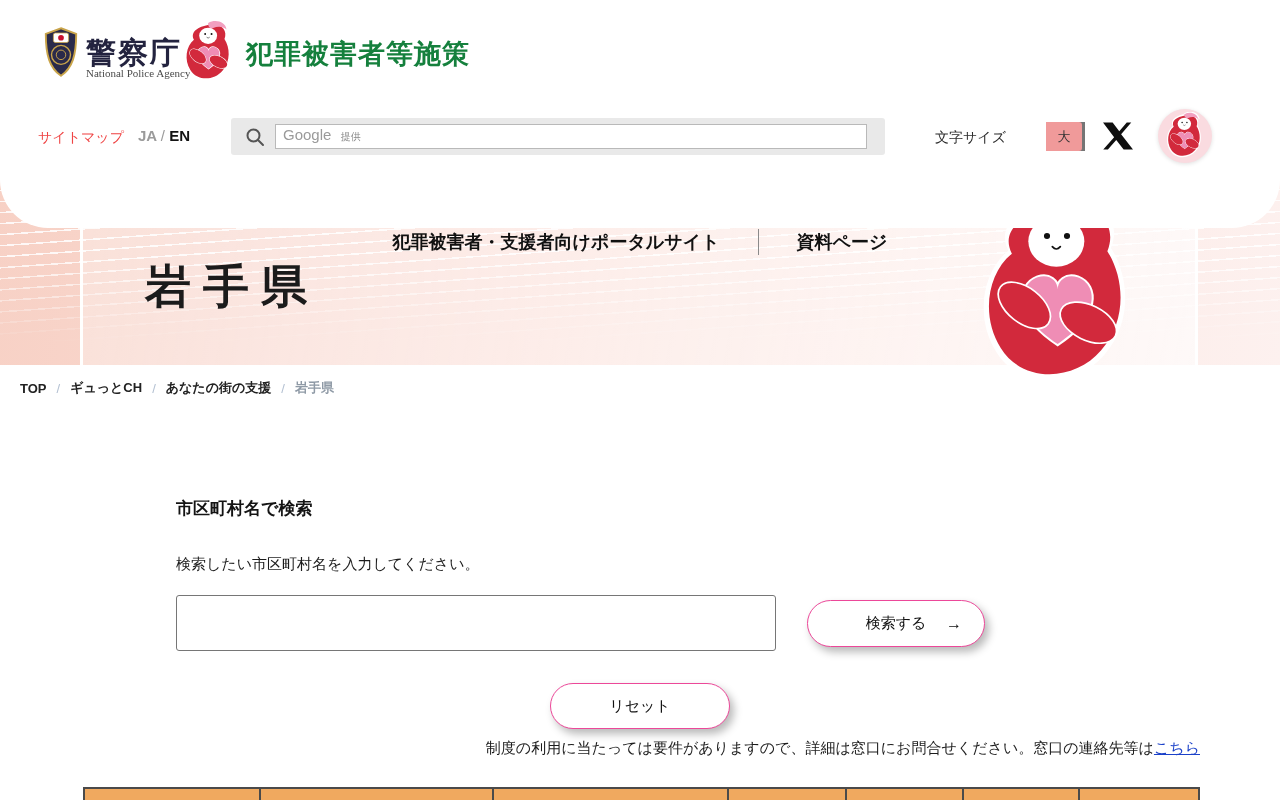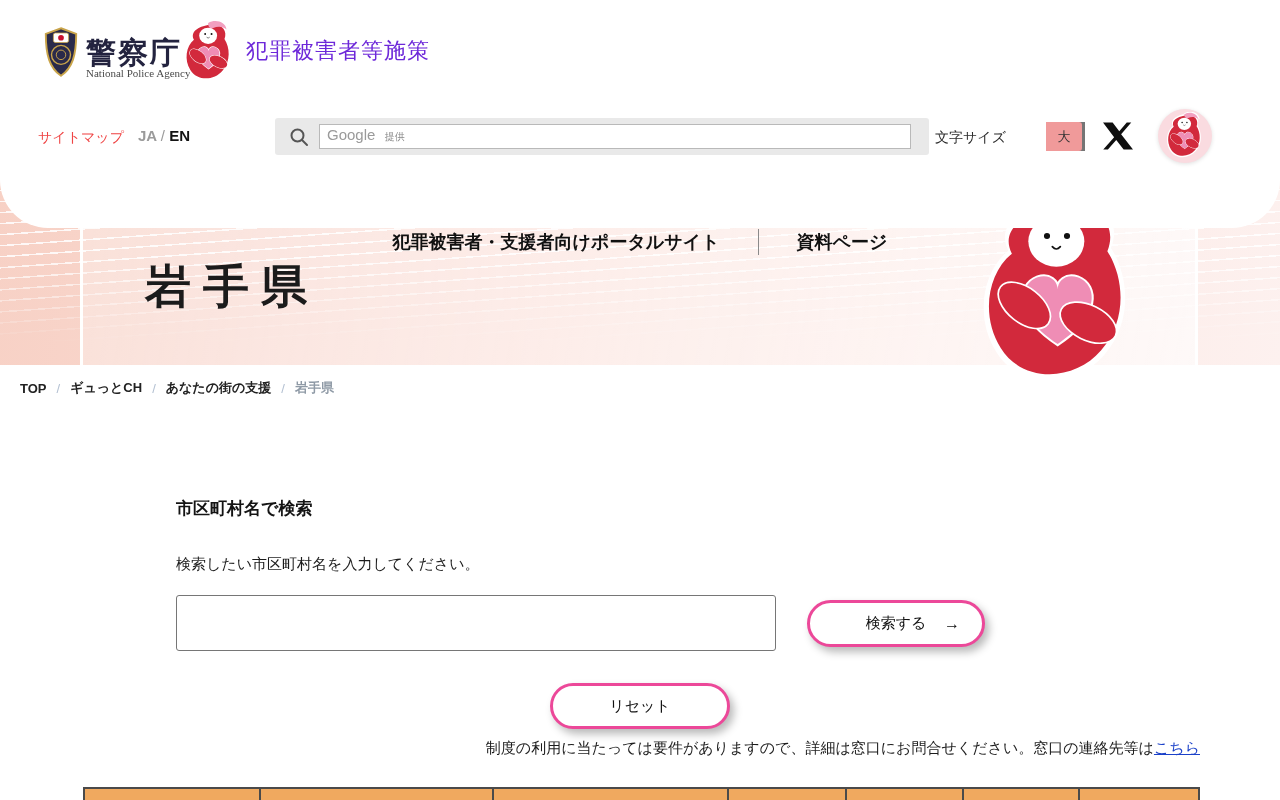--- a/index.html
+++ b/index.html
@@ -27,29 +27,29 @@
   
   #header-card { left:0; top:0; width:1280px; height:228px; background:#fff;
     border-radius:0 0 48px 48px; z-index:2; }
   #badge { left:42px; top:26px; }
   #agency-jp { left:86px; top:33px; font-family:"Liberation Serif","DejaVu Serif",serif;
     font-size:30px; font-weight:700; color:#23233f; letter-spacing:2px; }
   #agency-en { left:86px; top:67px; font-family:"Liberation Serif","DejaVu Serif",serif;
     font-size:11px; color:#4a4a4a; }
   #logo-mascot { left:183px; top:20px; width:52px; height:64px; }
   #site-title { left:246px; top:36px; font-family:"Liberation Serif","DejaVu Serif",serif;
-    font-size:22px; font-weight:400; color:#6d28d9; letter-spacing:1px; }
+    font-size:27px; font-weight:700; color:#15803d; letter-spacing:1px; }
 
   
   #sitemap { left:38px; top:129px; font-size:14px; color:#ef4444; cursor:pointer; }
   #lang { left:138px; top:127px; font-size:15px; font-weight:700; }
   #lang .ja { color:#9b9b9b; } #lang .slash { color:#9b9b9b; font-weight:400; }
   #lang .en { color:#141414; }
   #searchbar { left:231px; top:118px; width:654px; height:37px; background:#e9e9e9;
-    border-radius:3px; display:flex; align-items:center;margin-left:44px; }
+    border-radius:3px; display:flex; align-items:center; }
   #search-icon { margin:0 10px 0 14px; flex:0 0 auto; }
   #search-inputwrap { position:relative; width:592px; height:25px; }
   #search-input { width:100%; height:100%; border:1px solid #b9b9b9; background:#fff;
     font-size:13px; padding:0 6px; outline:none; }
   #search-ph { position:absolute; left:8px; top:2px; pointer-events:none; white-space:nowrap; }
   #search-ph .brand { font-size:15px; color:#9a9a9a; }
   #search-ph .note { font-size:10px; color:#8a8a8a; margin-left:5px; }
   #fontsize-label { left:935px; top:129px; font-size:14px; color:#2b2b2b; }
   #fs-standard { left:1009px; top:122px; width:37px; height:29px; background:#757575;
     color:#fff; font-size:13px; border:none; border-radius:3px 0 0 3px; cursor:pointer;margin-left:39px; }
@@ -71,21 +71,21 @@
     display:flex; gap:10px; align-items:center; }
   #breadcrumb .sep { color:#b3c0d2; font-weight:400; }
   #breadcrumb .crumb { cursor:pointer; }
   #breadcrumb .current { color:#8f9aa6; cursor:default; }
 
   
   #sec-heading { left:176px; top:497px; font-size:17px; font-weight:600; color:#141414; }
   #sec-instruction { left:176px; top:555px; font-size:15px; color:#1c1c1c; }
   #muni-input { left:176px; top:595px; width:600px; height:56px; border:1px solid #767676;
     border-radius:3px; background:#fff; font-size:16px; padding:0 12px; outline:none; }
-  .pill { background:#fff; border:3px solid #ec4899; border-radius:26px;
+  .pill { background:#fff; border:1px solid #ec4899; border-radius:26px;
     box-shadow:4px 5px 8px rgba(0,0,0,.28); cursor:pointer;
     display:flex; align-items:center; justify-content:center;
     font-size:15px; color:#111; }
   #search-btn { left:807px; top:600px; width:178px; height:47px; }
   #search-btn .arrow { position:absolute; right:22px; font-size:16px; }
   #reset-btn { left:550px; top:683px; width:180px; height:46px; }
 
   
   #note { left:0px; top:739px; width:1200px; text-align:right; font-size:15px; color:#1c1c1c; }
   #note a { color:#1b41c9; text-decoration:underline; cursor:pointer; }

